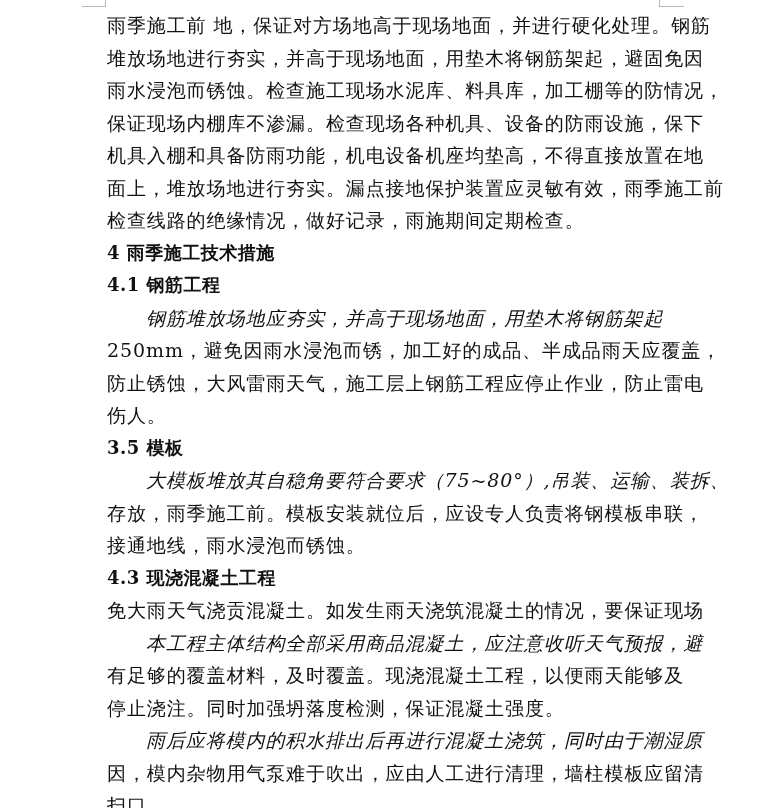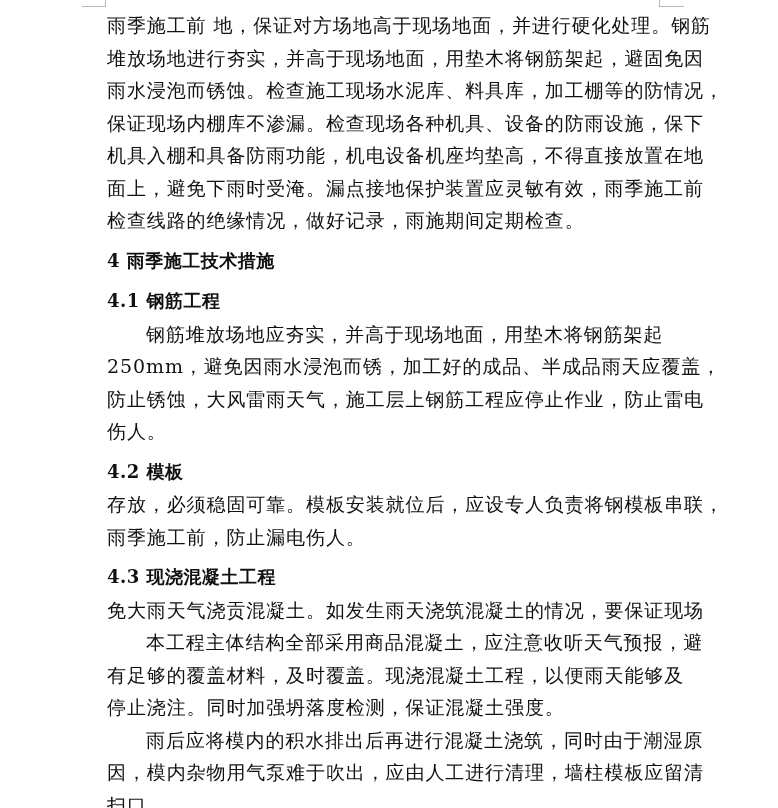--- a/index.html
+++ b/index.html
@@ -6,56 +6,57 @@
   body { width: 778px; height: 808px; position: relative; overflow: hidden;
          font-family: "DejaVu Serif", "Liberation Serif", serif; color: #111; }
   .corner { position: absolute; }
   .corner-left { left: 82px; top: 0; width: 23px; height: 6px;
                  border-right: 1px solid #b8b8b8; border-bottom: 1px solid #b8b8b8; }
   .corner-right { left: 659px; top: 0; width: 24px; height: 6px;
                   border-left: 1px solid #b8b8b8; border-bottom: 1px solid #b8b8b8; }
   .page { position: absolute; left: 107px; top: 9px; width: 558px; }
   .line { height: 32.5px; line-height: 32.5px; font-size: 19px; white-space: nowrap;
           letter-spacing: 0.9px; }
-  .heading { font-weight: bold; font-size: 18px; letter-spacing: 0.5px; margin-top: 8px; }
-  .indent { padding-left: 39px; }
+  .heading { font-weight: bold; font-size: 18px; letter-spacing: 0.5px; }
+  .indent { padding-left: 39px; font-style: italic; }
 </style>
 </head>
 <body>
 
 <div class="corner corner-left"></div>
 <div class="corner corner-right"></div>
 
 <div class="page">
 
   <div>
     <div class="line">雨季施工前  地，保证对方场地高于现场地面，并进行硬化处理。钢筋</div>
     <div class="line">堆放场地进行夯实，并高于现场地面，用垫木将钢筋架起，避固免因</div>
     <div class="line">雨水浸泡而锈蚀。检查施工现场水泥库、料具库，加工棚等的防情况，</div>
     <div class="line">保证现场内棚库不渗漏。检查现场各种机具、设备的防雨设施，保下</div>
     <div class="line">机具入棚和具备防雨功能，机电设备机座均垫高，不得直接放置在地</div>
-    <div class="line">面上，避免下雨时受淹。漏点接地保护装置应灵敏有效，雨季施工前</div>
+    <div class="line">面上，堆放场地进行夯实。漏点接地保护装置应灵敏有效，雨季施工前</div>
     <div class="line">检查线路的绝缘情况，做好记录，雨施期间定期检查。</div>
   </div>
 
   <div class="line heading">4  雨季施工技术措施</div>
   <div class="line heading">4.1 钢筋工程</div>
 
   <div>
     <div class="line indent">钢筋堆放场地应夯实，并高于现场地面，用垫木将钢筋架起</div>
     <div class="line">250mm，避免因雨水浸泡而锈，加工好的成品、半成品雨天应覆盖，</div>
     <div class="line">防止锈蚀，大风雷雨天气，施工层上钢筋工程应停止作业，防止雷电</div>
     <div class="line">伤人。</div>
   </div>
 
-  <div class="line heading">4.2 模板</div>
+  <div class="line heading">3.5 模板</div>
 
   <div>
-    <div class="line">存放，必须稳固可靠。模板安装就位后，应设专人负责将钢模板串联，</div>
-    <div class="line">雨季施工前，防止漏电伤人。</div>
+    <div class="line indent">大模板堆放其自稳角要符合要求（75~80°）,吊装、运输、装拆、</div>
+    <div class="line">存放，雨季施工前。模板安装就位后，应设专人负责将钢模板串联，</div>
+    <div class="line">接通地线，雨水浸泡而锈蚀。</div>
   </div>
 
   <div class="line heading">4.3  现浇混凝土工程</div>
 
   <div>
     <div class="line">免大雨天气浇贡混凝土。如发生雨天浇筑混凝土的情况，要保证现场</div>
     <div class="line indent">本工程主体结构全部采用商品混凝土，应注意收听天气预报，避</div>
     <div class="line">有足够的覆盖材料，及时覆盖。现浇混凝土工程，以便雨天能够及</div>
     <div class="line">停止浇注。同时加强坍落度检测，保证混凝土强度。</div>
   </div>

